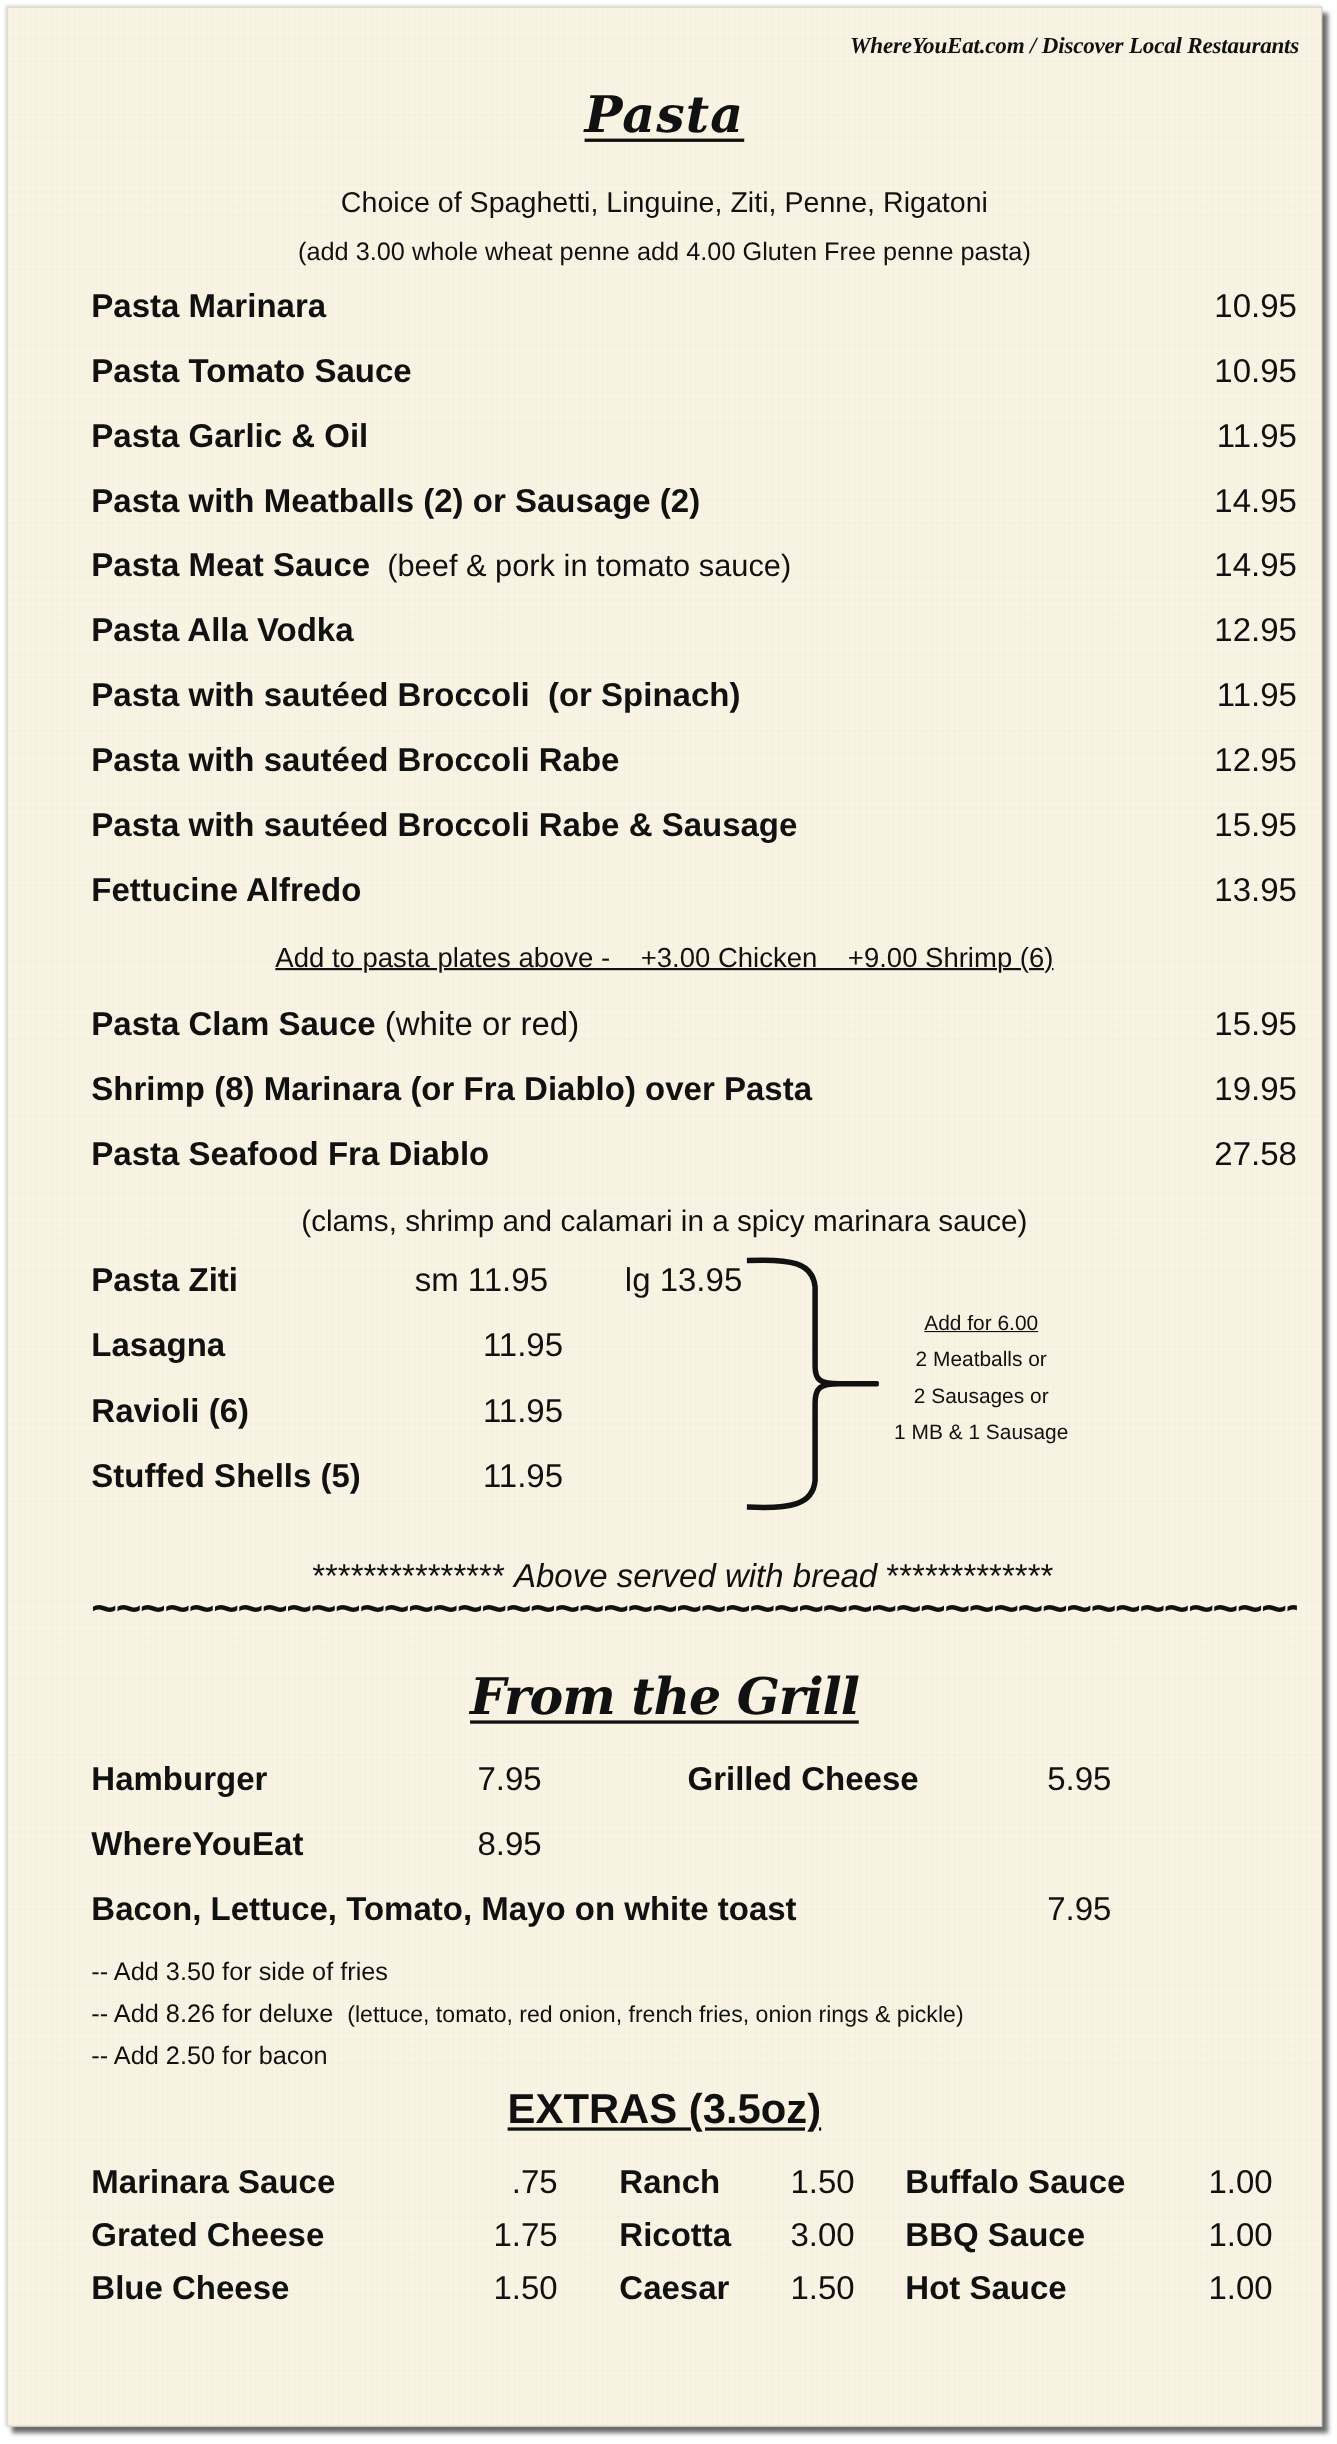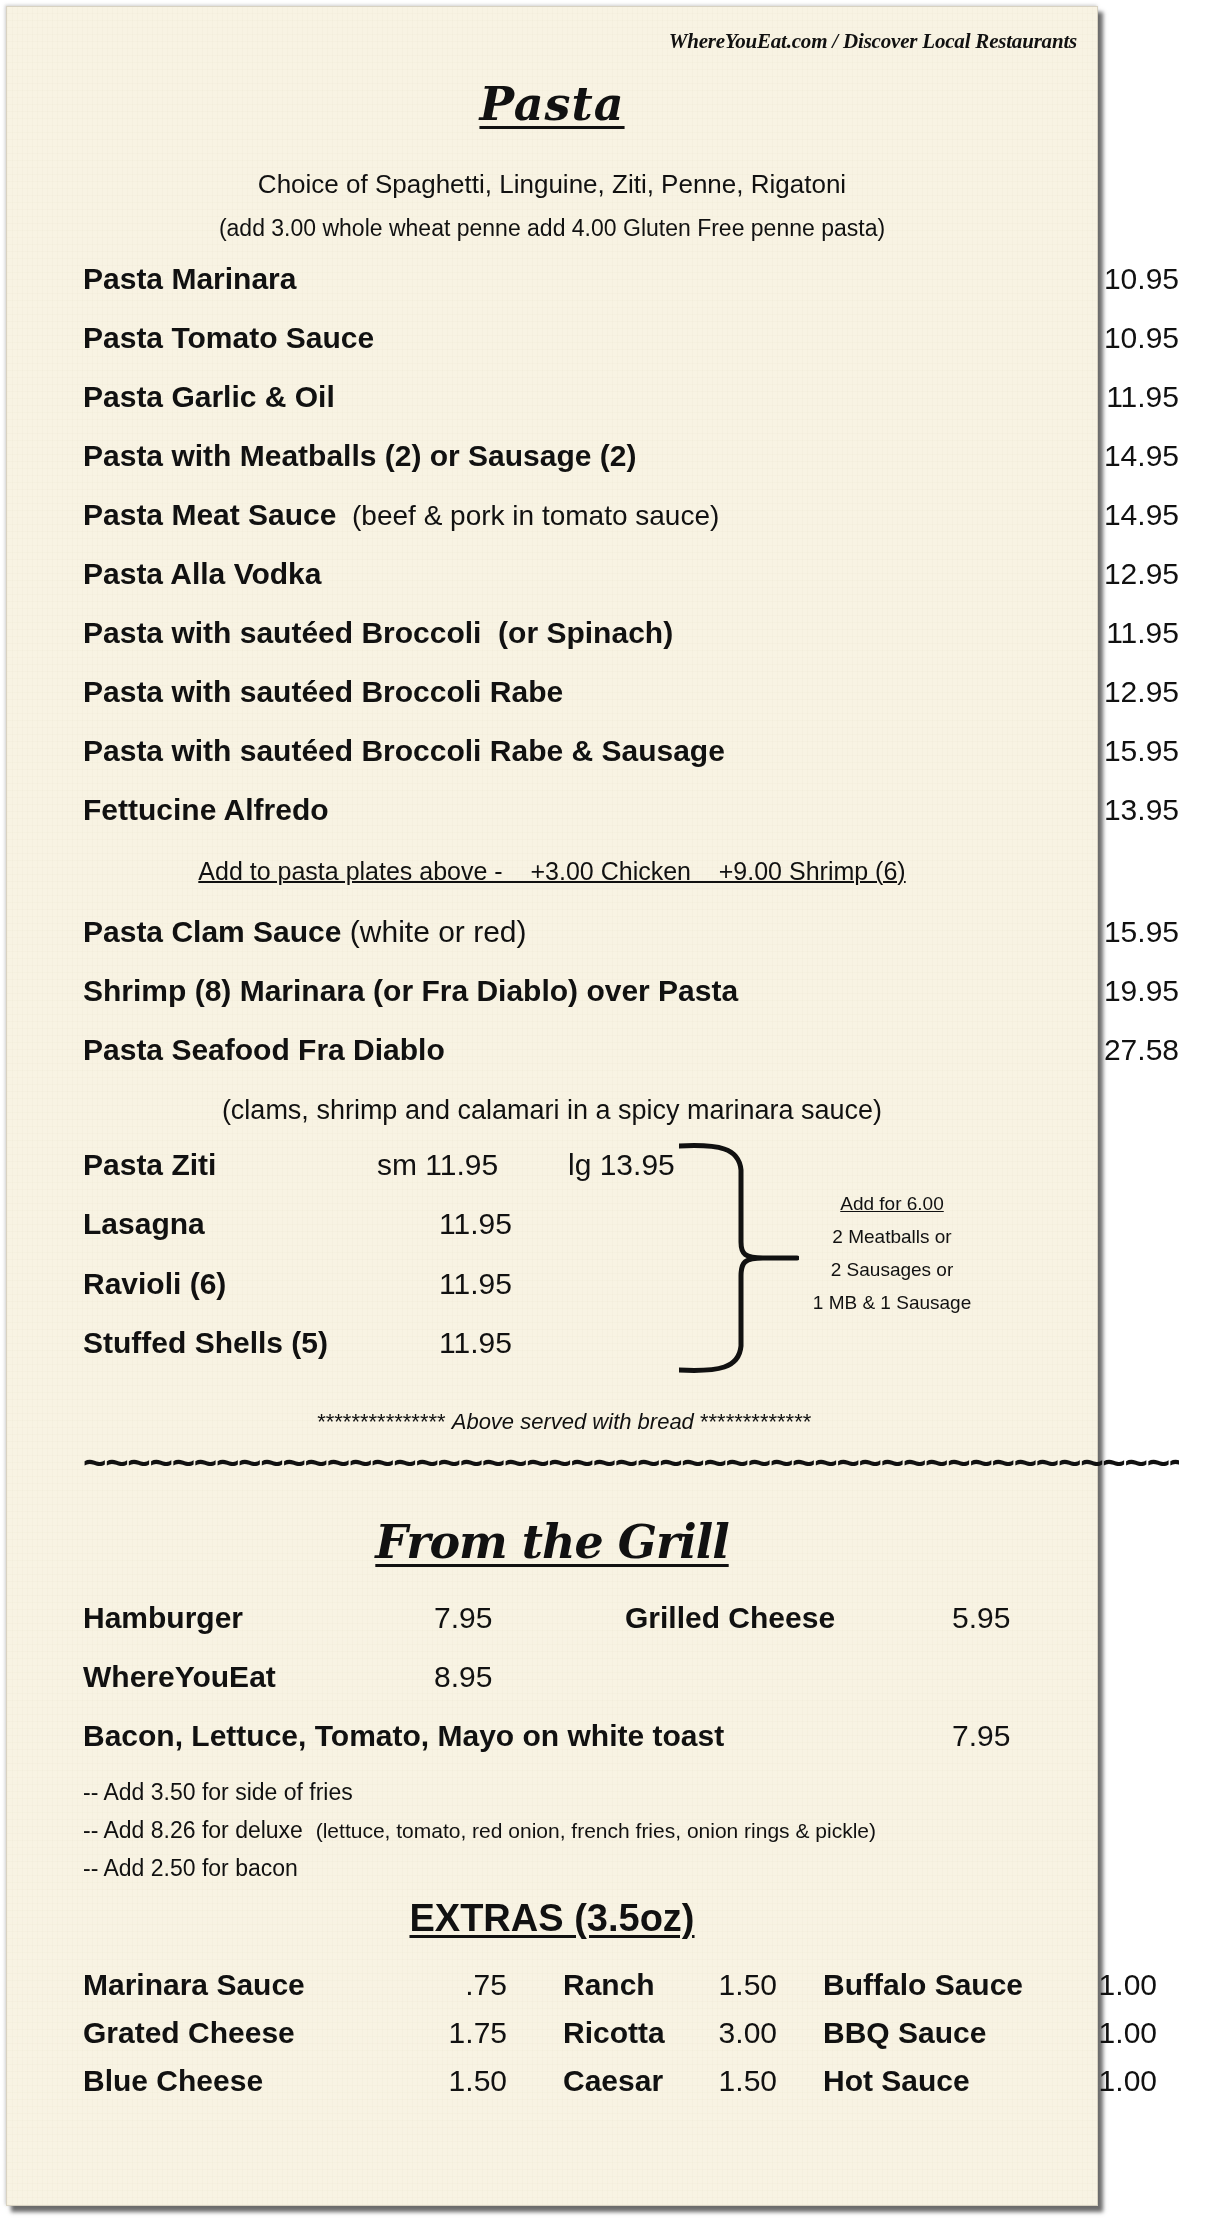--- a/index.html
+++ b/index.html
@@ -6,21 +6,21 @@
     html, body {
       width: 1215px;
       height: 2222px;
       background: #ffffff;
       overflow: hidden;
     }
     .page {
       position: absolute;
       left: 6px;
       top: 6px;
-      width: 1092px;
+      width: 1196px;
       height: 2200px;
       background-color: #f8f3e3;
       background-image:
         repeating-linear-gradient(90deg, rgba(200,190,160,0.06) 0px, rgba(200,190,160,0.06) 1px, transparent 1px, transparent 5px),
         repeating-linear-gradient(0deg, rgba(200,190,160,0.05) 0px, rgba(200,190,160,0.05) 1px, transparent 1px, transparent 7px);
       border: 1px solid #d8d2c2;
       box-shadow: 5px 6px 4px rgba(60,60,60,0.75), -1px -1px 3px rgba(160,160,160,0.5);
       font-family: "Liberation Sans", sans-serif;
       color: #111;
     }
@@ -86,21 +86,21 @@
       left: 800px;
       top: 1180px;
       width: 170px;
       text-align: center;
       font-size: 19px;
       line-height: 33px;
     }
     .addfor-title { text-decoration: underline; }
     .bread-line {
       top: 1376px;
-      font-size: 22px;
+      font-size: 30px;
     }
     .bread-line .bread-text { font-style: italic; }
     .tilde-divider {
       left: 76px;
       top: 1430px;
       width: 1096px;
       font-size: 40px;
       font-weight: bold;
       letter-spacing: -1.2px;
       overflow: hidden;

